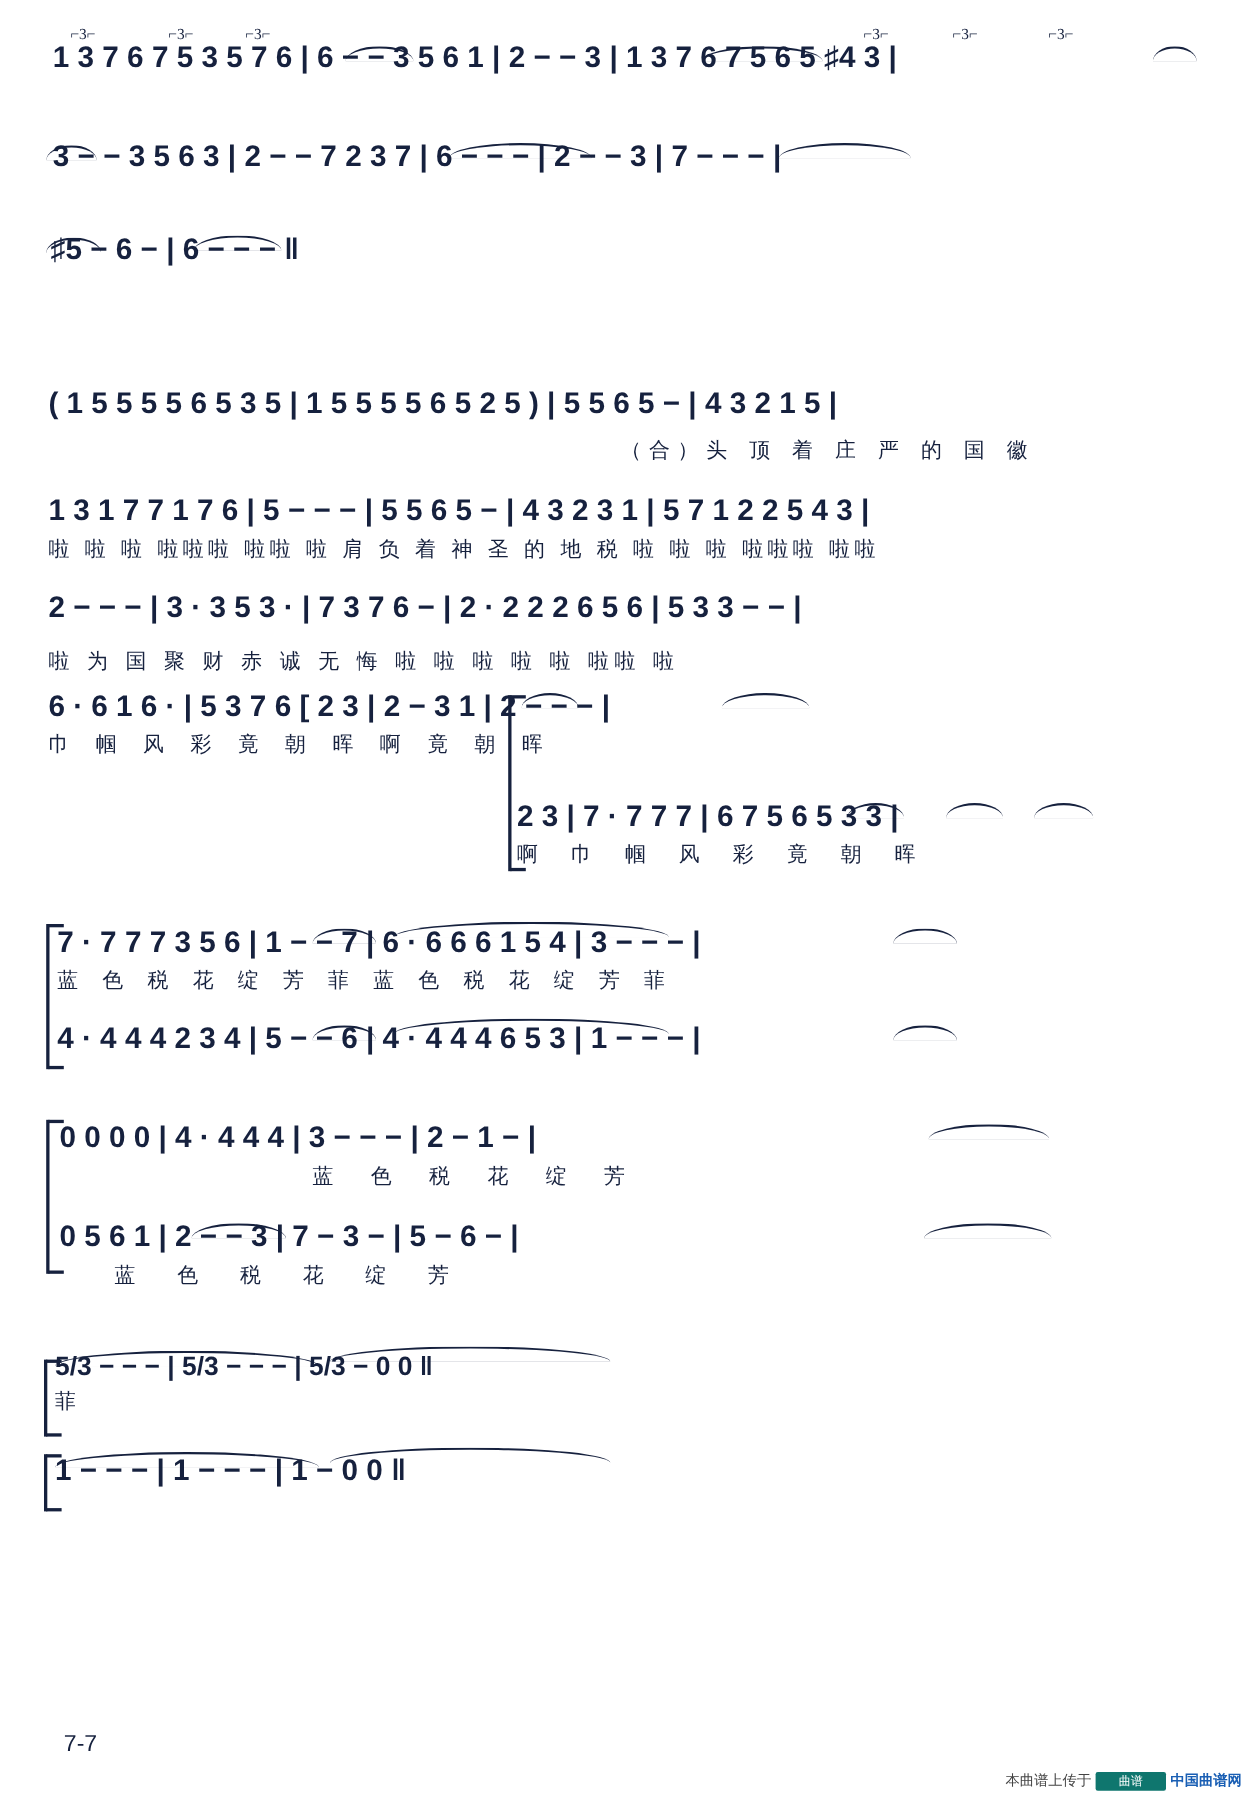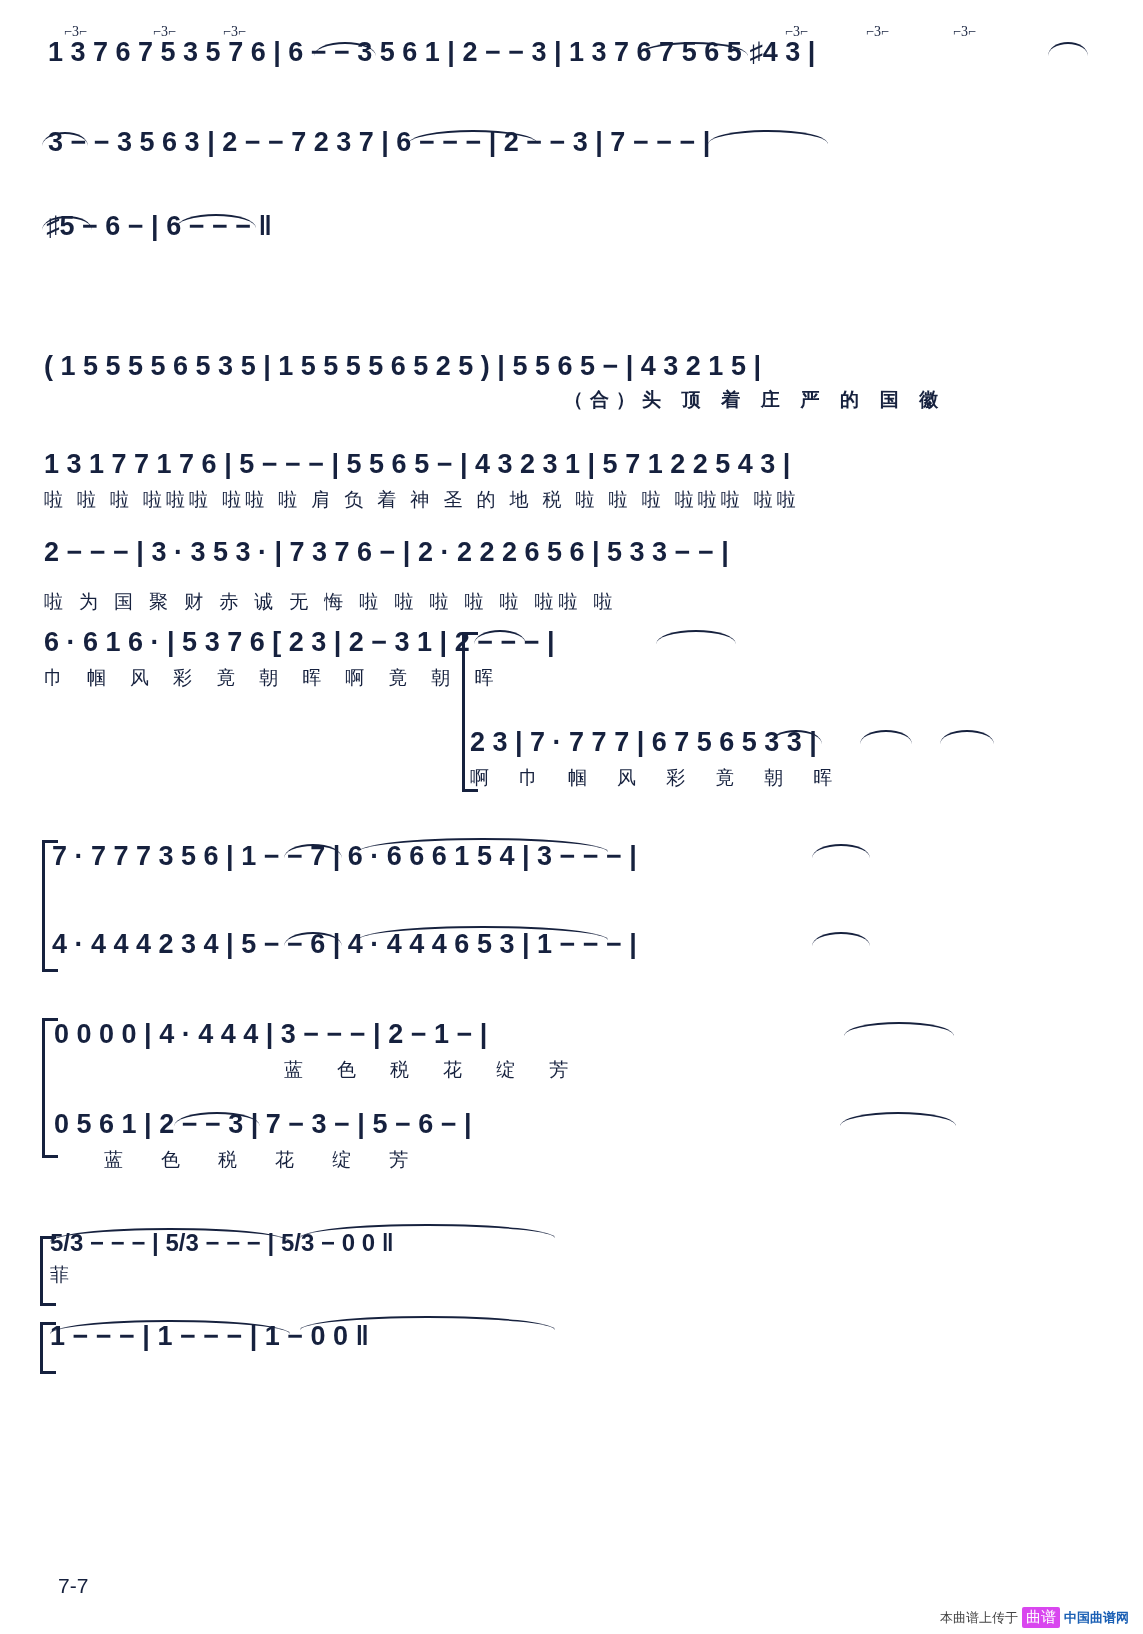--- a/index.html
+++ b/index.html
@@ -85,24 +85,24 @@
     font-size: 13px;
     color: #444;
     font-family: "DejaVu Sans", sans-serif;
     display: flex;
     align-items: center;
     gap: 4px;
     justify-content: center;
   }
   .credit .badge {
     display: inline-block;
-    background: #d946ef;
+    background: #0f766e;
     color: #fff;
-    font-size: 15px;
-    padding: 1px 4px;
+    font-size: 11px;
+    padding: 1px 21px;
     border-radius: 2px;
   }
   .credit .site { color: #1a5fb4; font-weight: bold; }
 </style>
 </head>
 <body>
 
 <div class="page">
 
   <div class="abs" style="left:48px; top:38px;">
@@ -127,21 +127,21 @@
   </div>
 
   <div class="abs" style="left:46px; top:212px;text-align:center;">
     <div class="tie" style="left:-4px; top:4px; width:50px;"></div>
     <div class="tie" style="left:130px; top:2px; width:80px;"></div>
     <div class="line notes">♯5  −  6  −  |  6 − − −  ‖</div>
   </div>
 
   <div class="abs" style="left:44px; top:352px;">
     <div class="line notes">( 1 5 5  5 5  6 5  3 5  |  1 5 5  5 5  6 5  2 5 ) |  5  5 6  5   −  |  4  3  2  1  5 |</div>
-    <div class="line lyr" style="margin-top:8px; margin-left:520px; letter-spacing:7px;font-weight:bold;">（合）头 顶  着        庄 严 的  国 徽</div>
+    <div class="line lyr" style="margin-top:18px; margin-left:520px; letter-spacing:7px;">（合）头 顶  着        庄 严 的  国 徽</div>
   </div>
 
   <div class="abs" style="left:44px; top:450px;">
     <div class="line notes">1  3  1  7 7 1  7 6  | 5 − − − |  5  5 6  5 −  |  4  3  2 3  1  |  5  7  1  2 2 5  4 3 |</div>
     <div class="line lyr" style="margin-top:10px; letter-spacing:4px;">啦 啦 啦 啦啦啦 啦啦 啦        肩 负 着  神 圣 的 地 税  啦 啦 啦 啦啦啦 啦啦</div>
   </div>
 
   <div class="abs" style="left:44px; top:538px;">
     <div class="line notes">2 − − −  |  3 · 3 5 3 ·  |  7 3 7 6  −  | 2 · 2  2 2 6 5 6  |  5 3  3  −  −  |</div>
     <div class="line lyr" style="margin-top:24px; letter-spacing:5px;">啦        为 国 聚 财  赤 诚 无 悔  啦 啦 啦 啦 啦 啦啦  啦</div>
@@ -163,20 +163,21 @@
     <div class="line lyr" style="margin-top:10px; letter-spacing:12px;">啊   巾 帼 风 彩  竟 朝  晖</div>
   </div>
 
   <div class="brace" style="left:42px; top:840px; height:132px;"></div>
 
   <div class="abs" style="left:52px; top:842px;">
     <div class="tie" style="left:232px; top:2px; width:58px;"></div>
     <div class="tie" style="left:306px; top:-4px; width:250px;"></div>
     <div class="tie" style="left:760px; top:2px; width:58px;"></div>
     <div class="line notes">7 · 7 7   7  3 5 6  |  1  −  −  7  |  6 · 6 6  6  1 5 4  |  3  −  −  −  |</div>
+    <div class="line lyr" style="margin-top:10px; letter-spacing:8px;">蓝 色 税 花 绽 芳   菲        蓝 色 税 花 绽 芳  菲</div>
   </div>
 
   <div class="abs" style="left:52px; top:930px;">
     <div class="tie" style="left:232px; top:2px; width:58px;"></div>
     <div class="tie" style="left:306px; top:-4px; width:250px;"></div>
     <div class="tie" style="left:760px; top:2px; width:58px;"></div>
     <div class="line notes">4 · 4 4  4  2 3 4  |  5  −  −  6  |  4 · 4 4  4  6 5 3  |  1  −  −  −  |</div>
   </div>
 
   <div class="brace" style="left:42px; top:1018px; height:140px;"></div>

